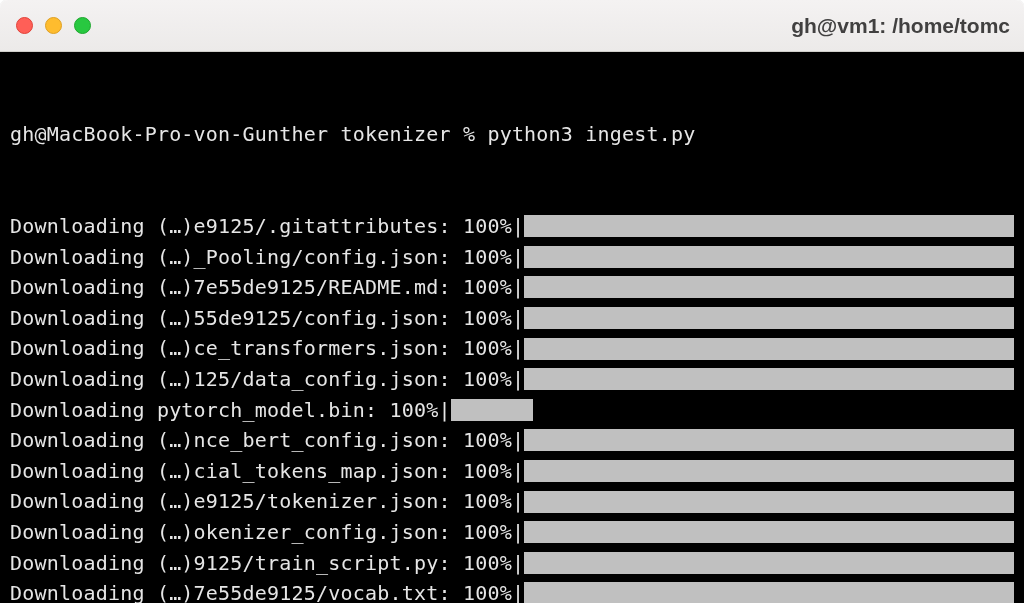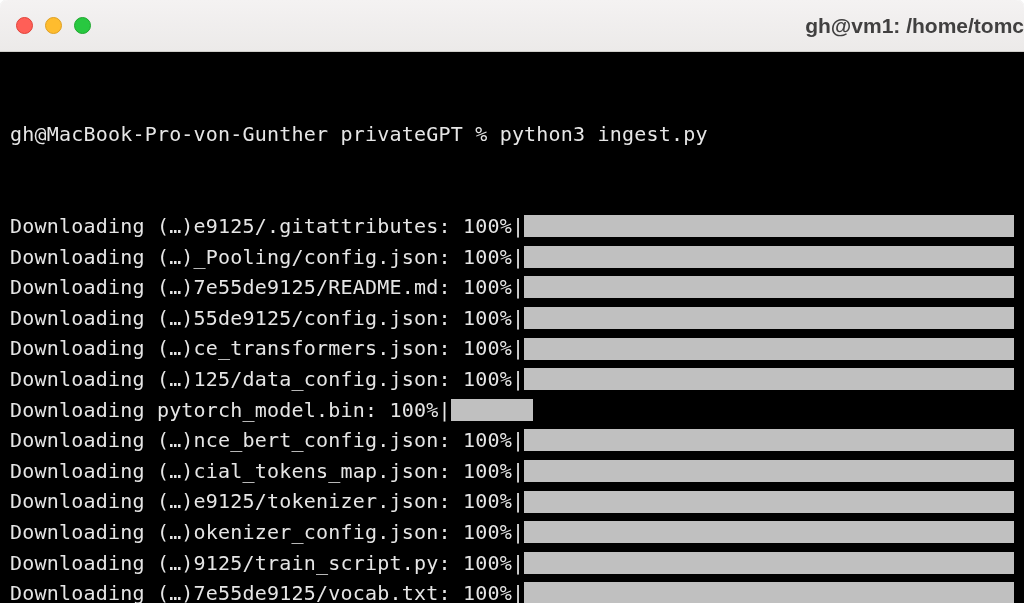--- a/index.html
+++ b/index.html
@@ -46,21 +46,21 @@
     .tl-min { background: #febc2e; border: 0.5px solid #dfa023; }
     .tl-max { background: #28c840; border: 0.5px solid #1fa72f; }
     .title-text {
       position: absolute;
       right: 0;
       top: 50%;
       transform: translateY(-50%);
       color: #414040;
       font-size: 21px;
       font-weight: 600;
-      padding-right: 0;
+      padding-right: 14px;
       white-space: nowrap;
     }
     .terminal {
       flex: 1;
       background: #000;
       color: #e6e6e6;
       font-family: "Menlo", "Monaco", "Consolas", monospace;
       font-size: 20px;
       line-height: 30.6px;
       padding: 6px 10px 0 10px;
@@ -99,15 +99,15 @@
   <div class="bg-tab"></div>
   <div class="titlebar">
     <div class="traffic-lights">
       <div class="traffic-light tl-close"></div>
       <div class="traffic-light tl-min"></div>
       <div class="traffic-light tl-max"></div>
     </div>
     <div class="title-text">gh@vm1: /home/tomc</div>
   </div>
   <div class="terminal" id="term">
-    <div class="line"><span class="line-text">gh@MacBook-Pro-von-Gunther privateGPT % python3 ingest.py</span></div>
+    <div class="line"><span class="line-text">gh@MacBook-Pro-von-Gunther tokenizer % python3 ingest.py</span></div>
   <div class="line"><span class="line-text">Downloading (…)e9125/.gitattributes: 100%|</span><span class="bar" style="width: 509px;"></span></div><div class="line"><span class="line-text">Downloading (…)_Pooling/config.json: 100%|</span><span class="bar" style="width: 509px;"></span></div><div class="line"><span class="line-text">Downloading (…)7e55de9125/README.md: 100%|</span><span class="bar" style="width: 509px;"></span></div><div class="line"><span class="line-text">Downloading (…)55de9125/config.json: 100%|</span><span class="bar" style="width: 509px;"></span></div><div class="line"><span class="line-text">Downloading (…)ce_transformers.json: 100%|</span><span class="bar" style="width: 509px;"></span></div><div class="line"><span class="line-text">Downloading (…)125/data_config.json: 100%|</span><span class="bar" style="width: 509px;"></span></div><div class="line"><span class="line-text">Downloading pytorch_model.bin: 100%|</span><span class="bar" style="width: 82px;"></span></div><div class="line"><span class="line-text">Downloading (…)nce_bert_config.json: 100%|</span><span class="bar" style="width: 509px;"></span></div><div class="line"><span class="line-text">Downloading (…)cial_tokens_map.json: 100%|</span><span class="bar" style="width: 509px;"></span></div><div class="line"><span class="line-text">Downloading (…)e9125/tokenizer.json: 100%|</span><span class="bar" style="width: 509px;"></span></div><div class="line"><span class="line-text">Downloading (…)okenizer_config.json: 100%|</span><span class="bar" style="width: 509px;"></span></div><div class="line"><span class="line-text">Downloading (…)9125/train_script.py: 100%|</span><span class="bar" style="width: 509px;"></span></div><div class="line"><span class="line-text">Downloading (…)7e55de9125/vocab.txt: 100%|</span><span class="bar" style="width: 509px;"></span></div></div>
 </div>
 
 </body></html>

